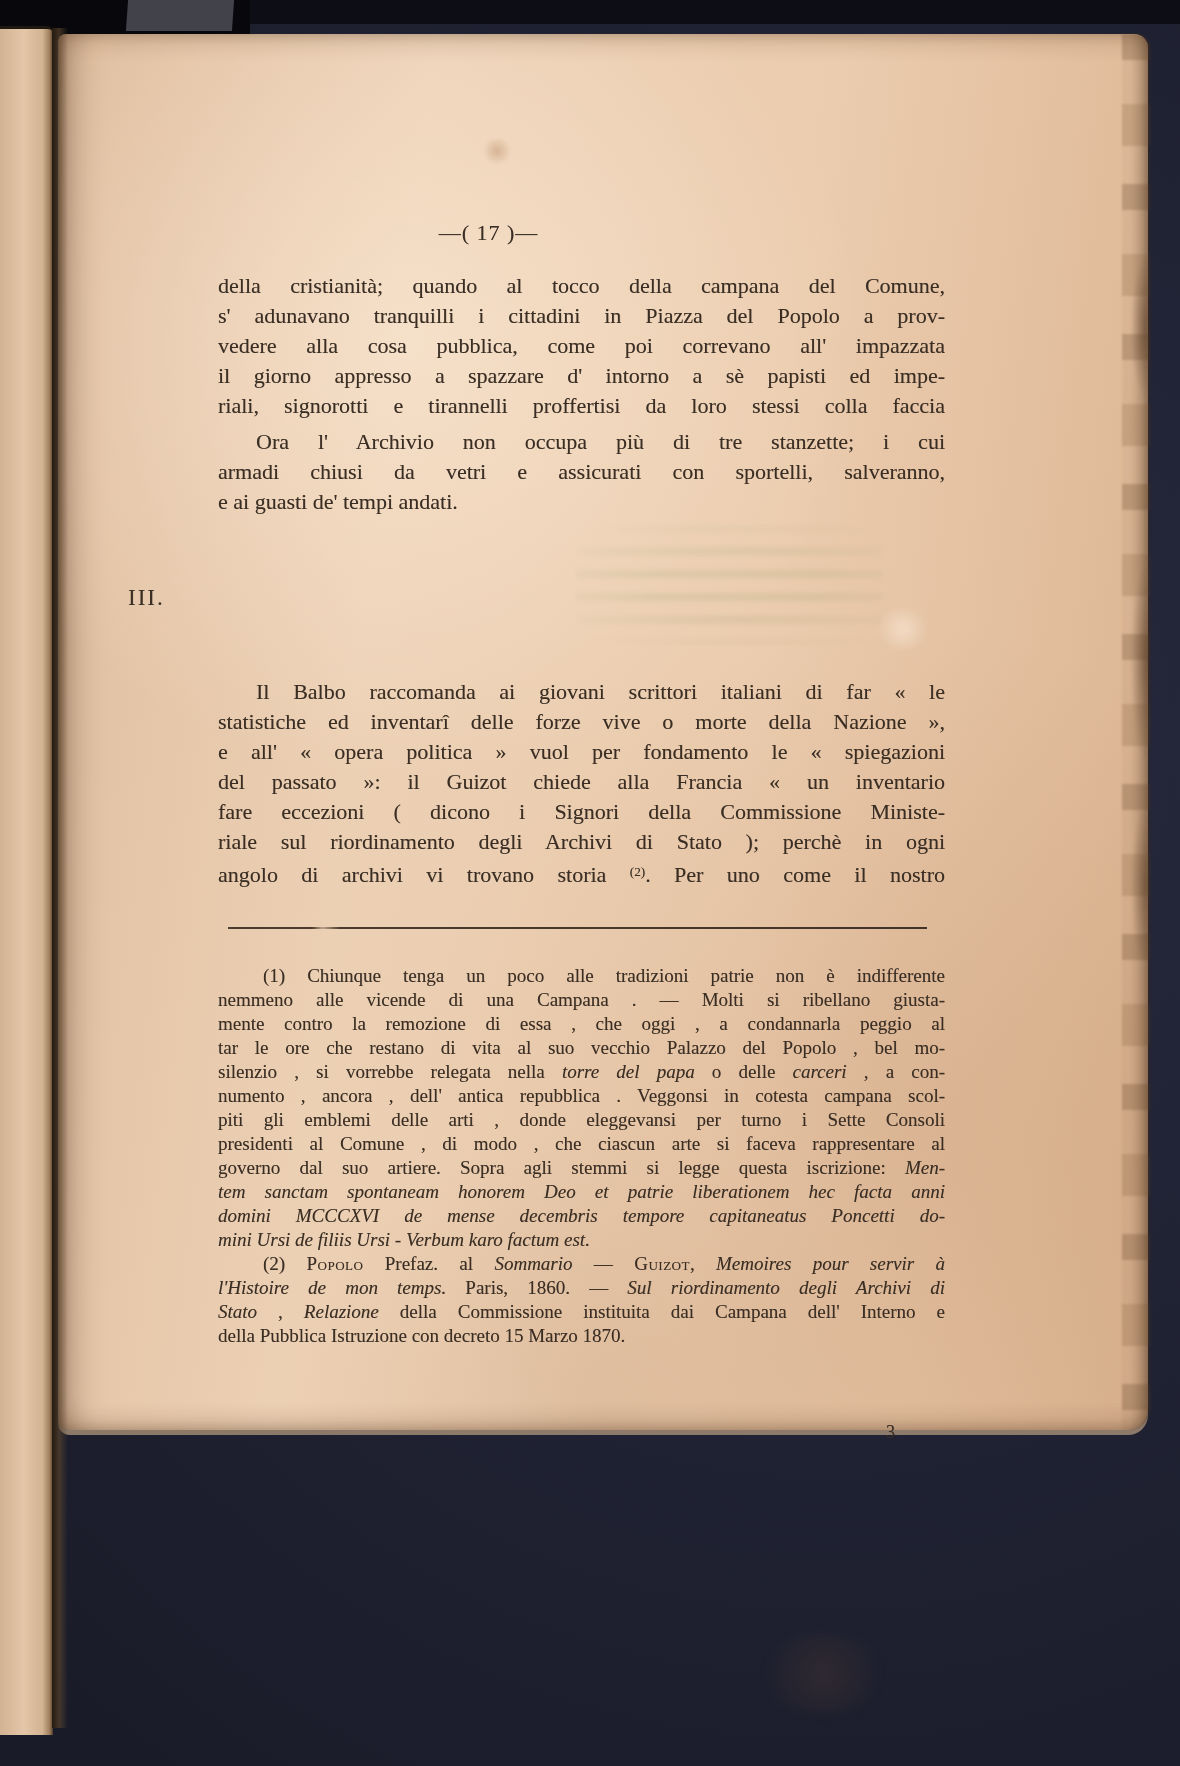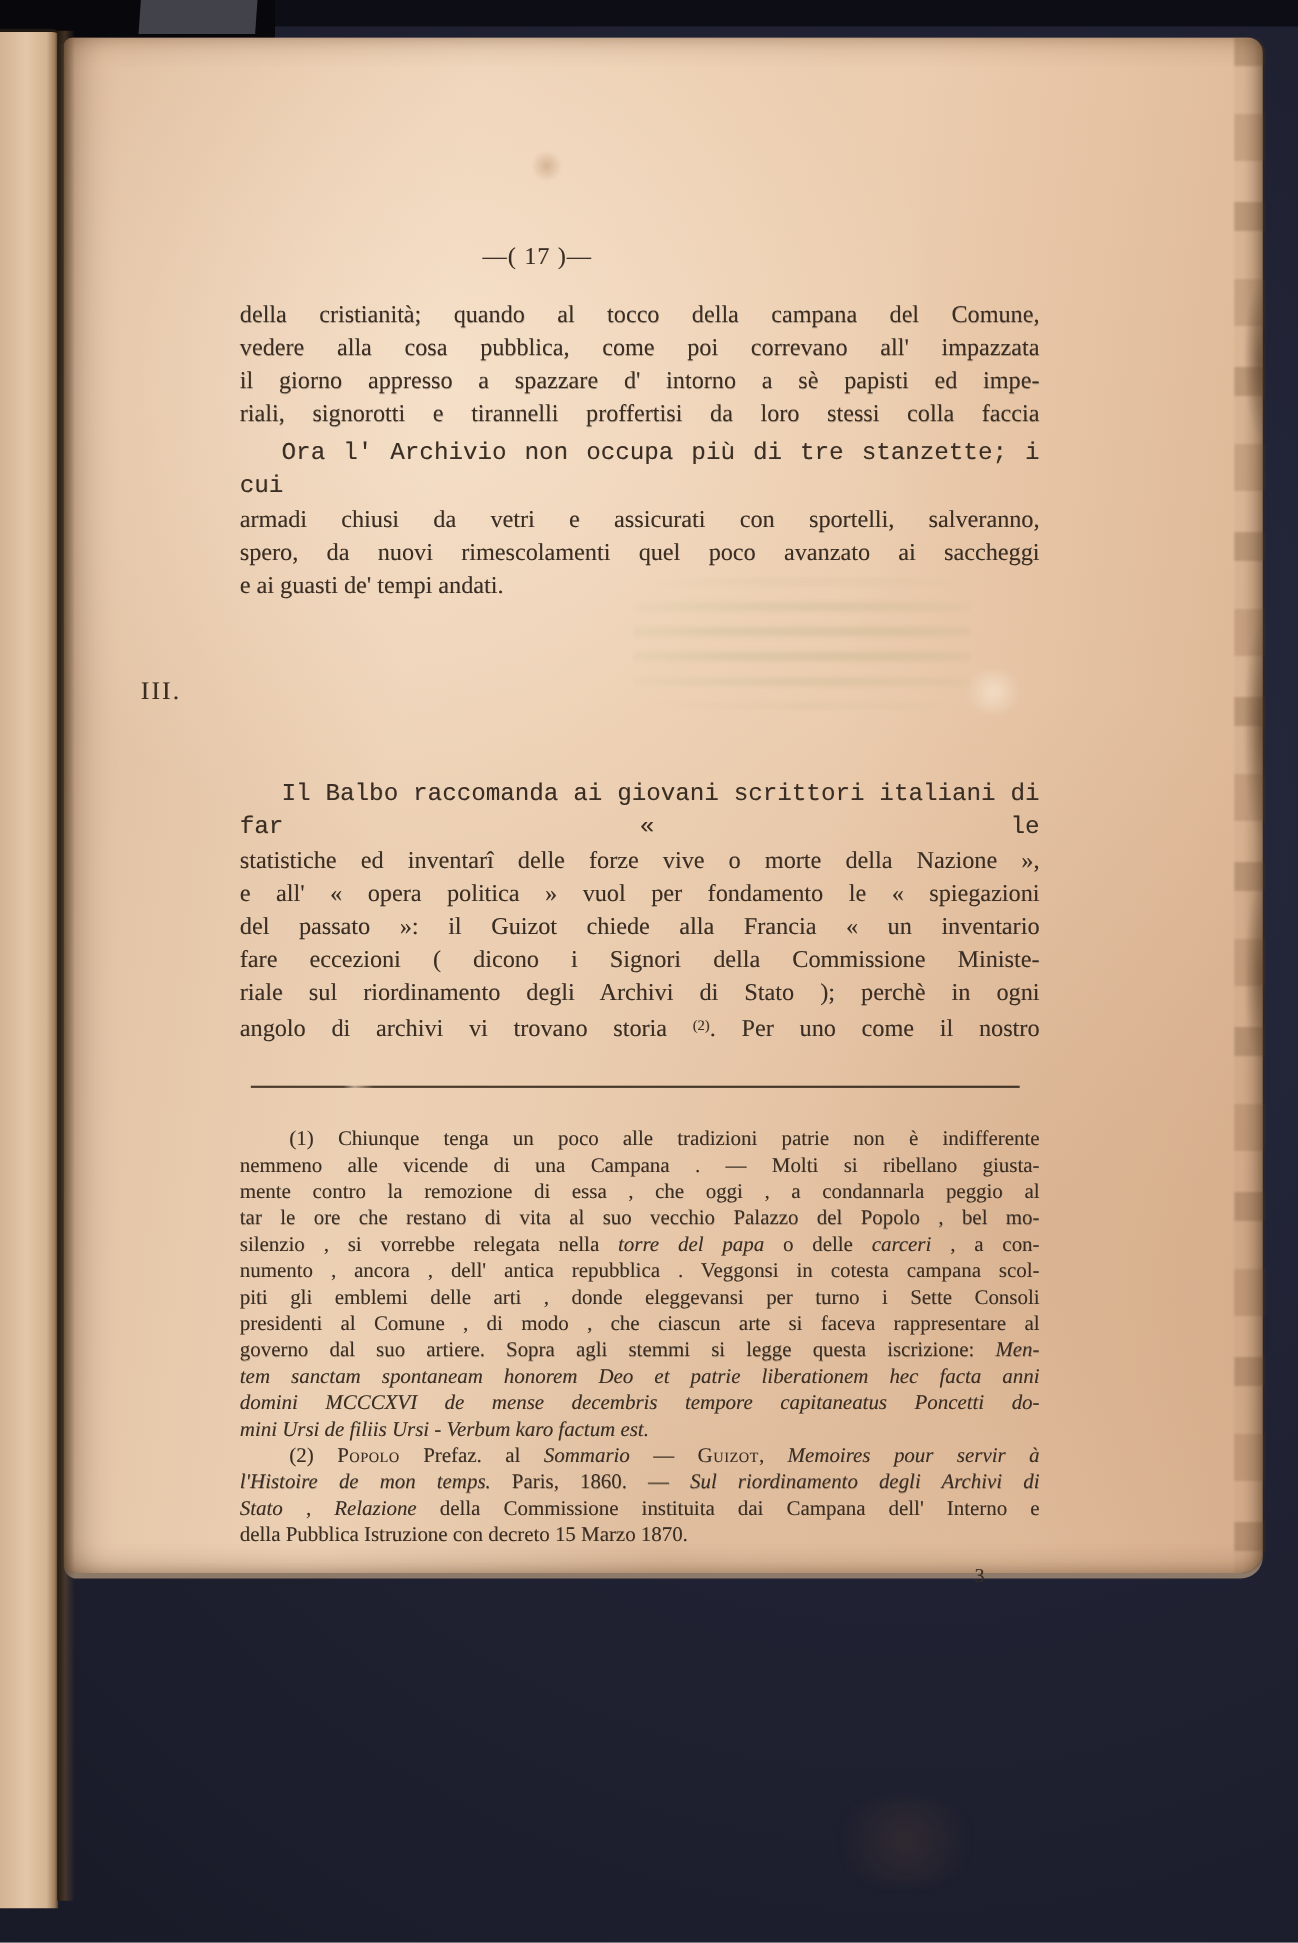--- a/index.html
+++ b/index.html
@@ -64,21 +64,21 @@
   .stain-c { position:absolute; left:815px; top:575px; width:60px; height:40px; border-radius:50%;
     background: radial-gradient(circle, rgba(255,244,228,.5), transparent 70%); filter:blur(3px); }
 
   
   .text-area { position:absolute; left:160px; top:186px; width:727px; color:#3a2e24;
     text-shadow:.3px .3px 0 rgba(58,46,36,.35); z-index:4; }
   .pagenum { font-size:22px; line-height:26px; text-align:center; position:relative; left:-93px; letter-spacing:1px; }
   .para { font-size:22px; line-height:30px; }
   .tline { text-align:justify; text-align-last:justify; }
   .tline.last { text-align-last:left; }
-  .para.indent .tline:first-child { text-indent:38px;font-family:Liberation Mono, monospace; }
+  .para.indent .tline:first-child { text-indent:38px; }
   #par1 { margin-top:25px; }
   #par2 { margin-top:6px; }
   .section-heading { margin:66px 0 0 0; font-size:23px; line-height:30px; font-weight:normal;
     position:relative; left:-90px; letter-spacing:2px; }
   #par3 { margin-top:64px; }
   .rule { margin-top:37px; margin-left:10px; width:699px; height:2px;
     background:linear-gradient(to right, #4a3b2c 0%, #4a3b2c 12%, rgba(74,59,44,.3) 13.5%, #4a3b2c 16%, #413326 100%); }
   .footnotes { margin-top:35px; font-size:19px; line-height:24px; }
   .fnpara.indent .tline:first-child { text-indent:45px; }
   .seg-i { font-style:italic; }
@@ -100,28 +100,28 @@
   <div class="bleed-through"></div>
   <div class="stain-a"></div>
   <div class="stain-b"></div>
   <div class="stain-c"></div>
   <div class="edge-right"></div>
 
   <div class="text-area">
     <div class="pagenum">—( 17 )—</div>
     <div class="para" id="par1">
         <div class="tline"><span class="seg-p">della cristianità; quando al tocco della campana del Comune,</span></div>
+        <div class="tline"><span class="seg-p">s' adunavano tranquilli i cittadini in Piazza del Popolo a prov-</span></div>
         <div class="tline"><span class="seg-p">vedere alla cosa pubblica, come poi correvano all' impazzata</span></div>
         <div class="tline"><span class="seg-p">il giorno appresso a spazzare d' intorno a sè papisti ed impe-</span></div>
         <div class="tline"><span class="seg-p">riali, signorotti e tirannelli proffertisi da loro stessi colla faccia</span></div>
       </div>
     <div class="para indent" id="par2">
         <div class="tline"><span class="seg-p">Ora l' Archivio non occupa più di tre stanzette; i cui</span></div>
         <div class="tline"><span class="seg-p">armadi chiusi da vetri e assicurati con sportelli, salveranno,</span></div>
-        <div class="tline"><span class="seg-p">spero, da nuovi rimescolamenti quel poco avanzato ai saccheggi</span></div>
         <div class="tline last"><span class="seg-p">e ai guasti de' tempi andati.</span></div>
       </div>
     <div class="section-heading">III.</div>
     <div class="para indent" id="par3">
         <div class="tline"><span class="seg-p">Il Balbo raccomanda ai giovani scrittori italiani di far « le</span></div>
         <div class="tline"><span class="seg-p">statistiche ed inventarî delle forze vive o morte della Nazione »,</span></div>
         <div class="tline"><span class="seg-p">e all' « opera politica » vuol per fondamento le « spiegazioni</span></div>
         <div class="tline"><span class="seg-p">del passato »: il Guizot chiede alla Francia « un inventario</span></div>
         <div class="tline"><span class="seg-p">fare eccezioni ( dicono i Signori della Commissione Ministe-</span></div>
         <div class="tline"><span class="seg-p">riale sul riordinamento degli Archivi di Stato ); perchè in ogni</span></div>

